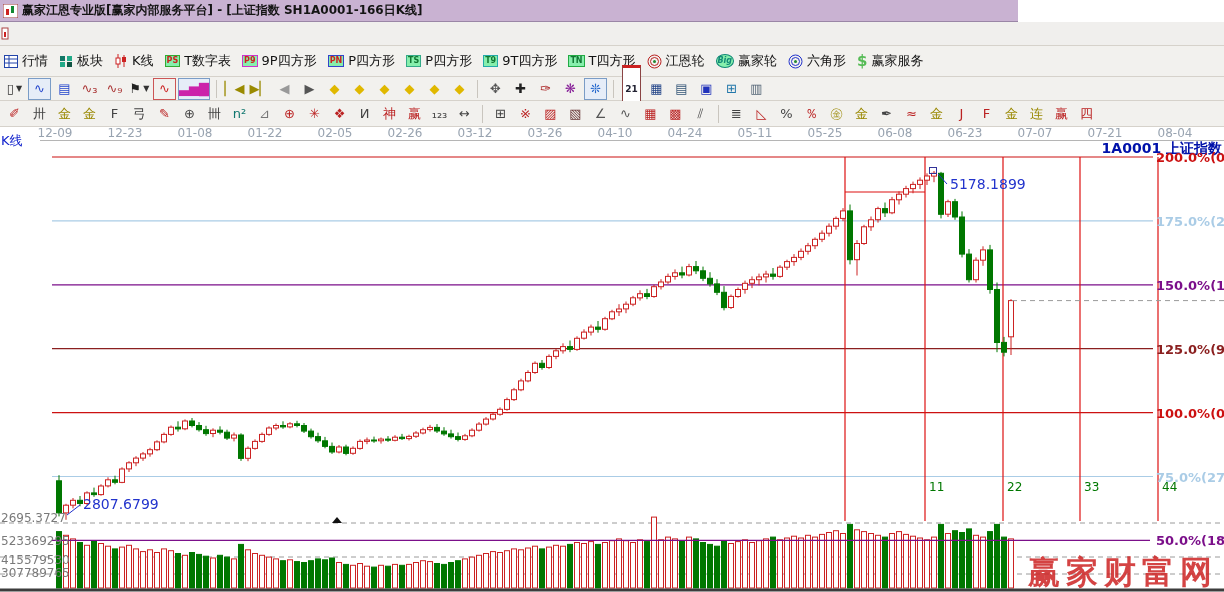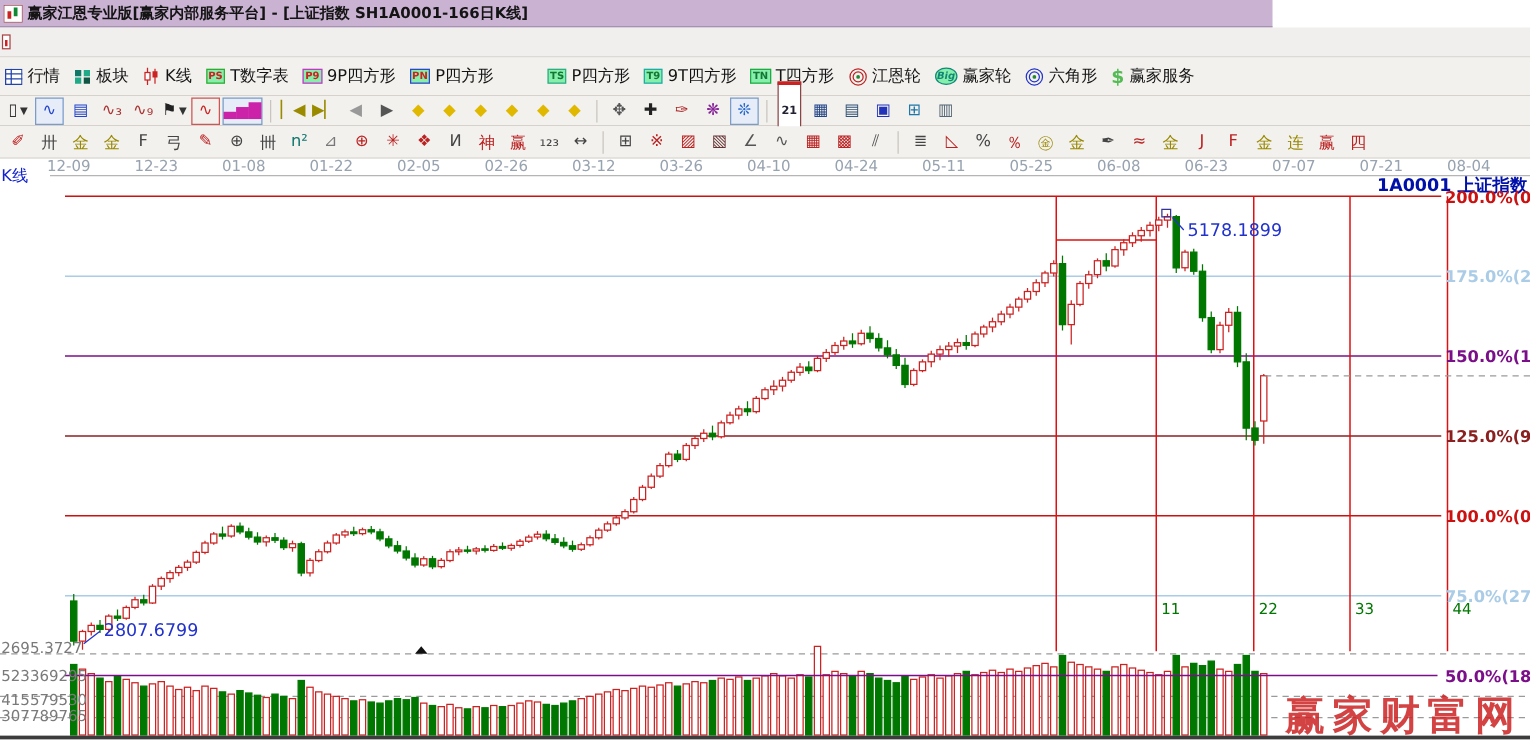--- a/index.html
+++ b/index.html
@@ -91,21 +91,21 @@
       </span>
       <span class="tb1-item">
         <span class="badge" style="border-color:#cc33cc;color:#cc2222;">P9</span>
         <span>9P四方形</span>
       </span>
       <span class="tb1-item">
         <span class="badge" style="border-color:#3344cc;color:#cc2222;">PN</span>
         <span>P四方形</span>
       </span>
       <span class="tb1-item">
-        <span class="badge" style="border-color:#33aa88;color:#117733;margin-left:32px;">TS</span>
+        <span class="badge" style="border-color:#33aa88;color:#117733;">TS</span>
         <span>P四方形</span>
       </span>
       <span class="tb1-item">
         <span class="badge" style="border-color:#22aaaa;color:#117733;">T9</span>
         <span>9T四方形</span>
       </span>
       <span class="tb1-item">
         <span class="badge" style="border-color:#22aa44;color:#117733;">TN</span>
         <span>T四方形</span>
       </span>

